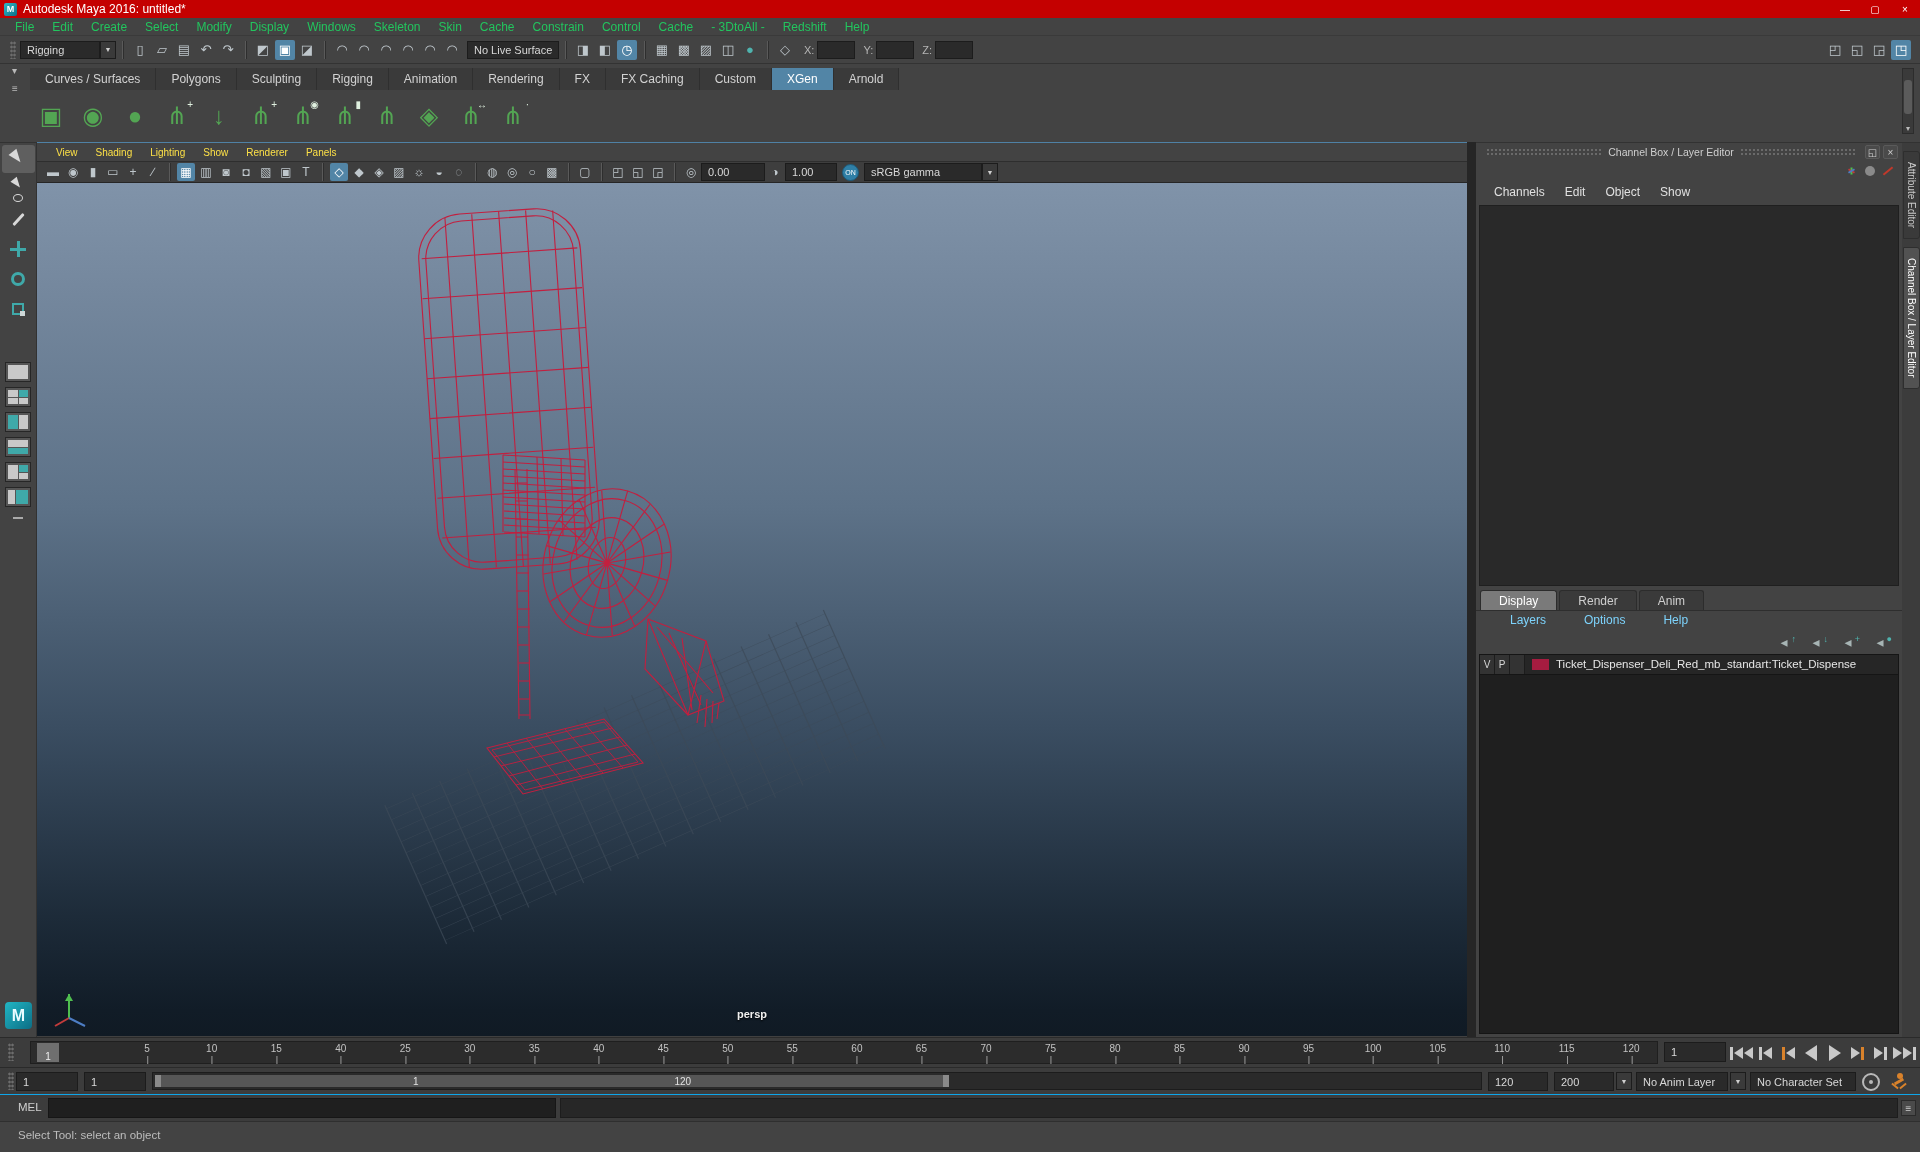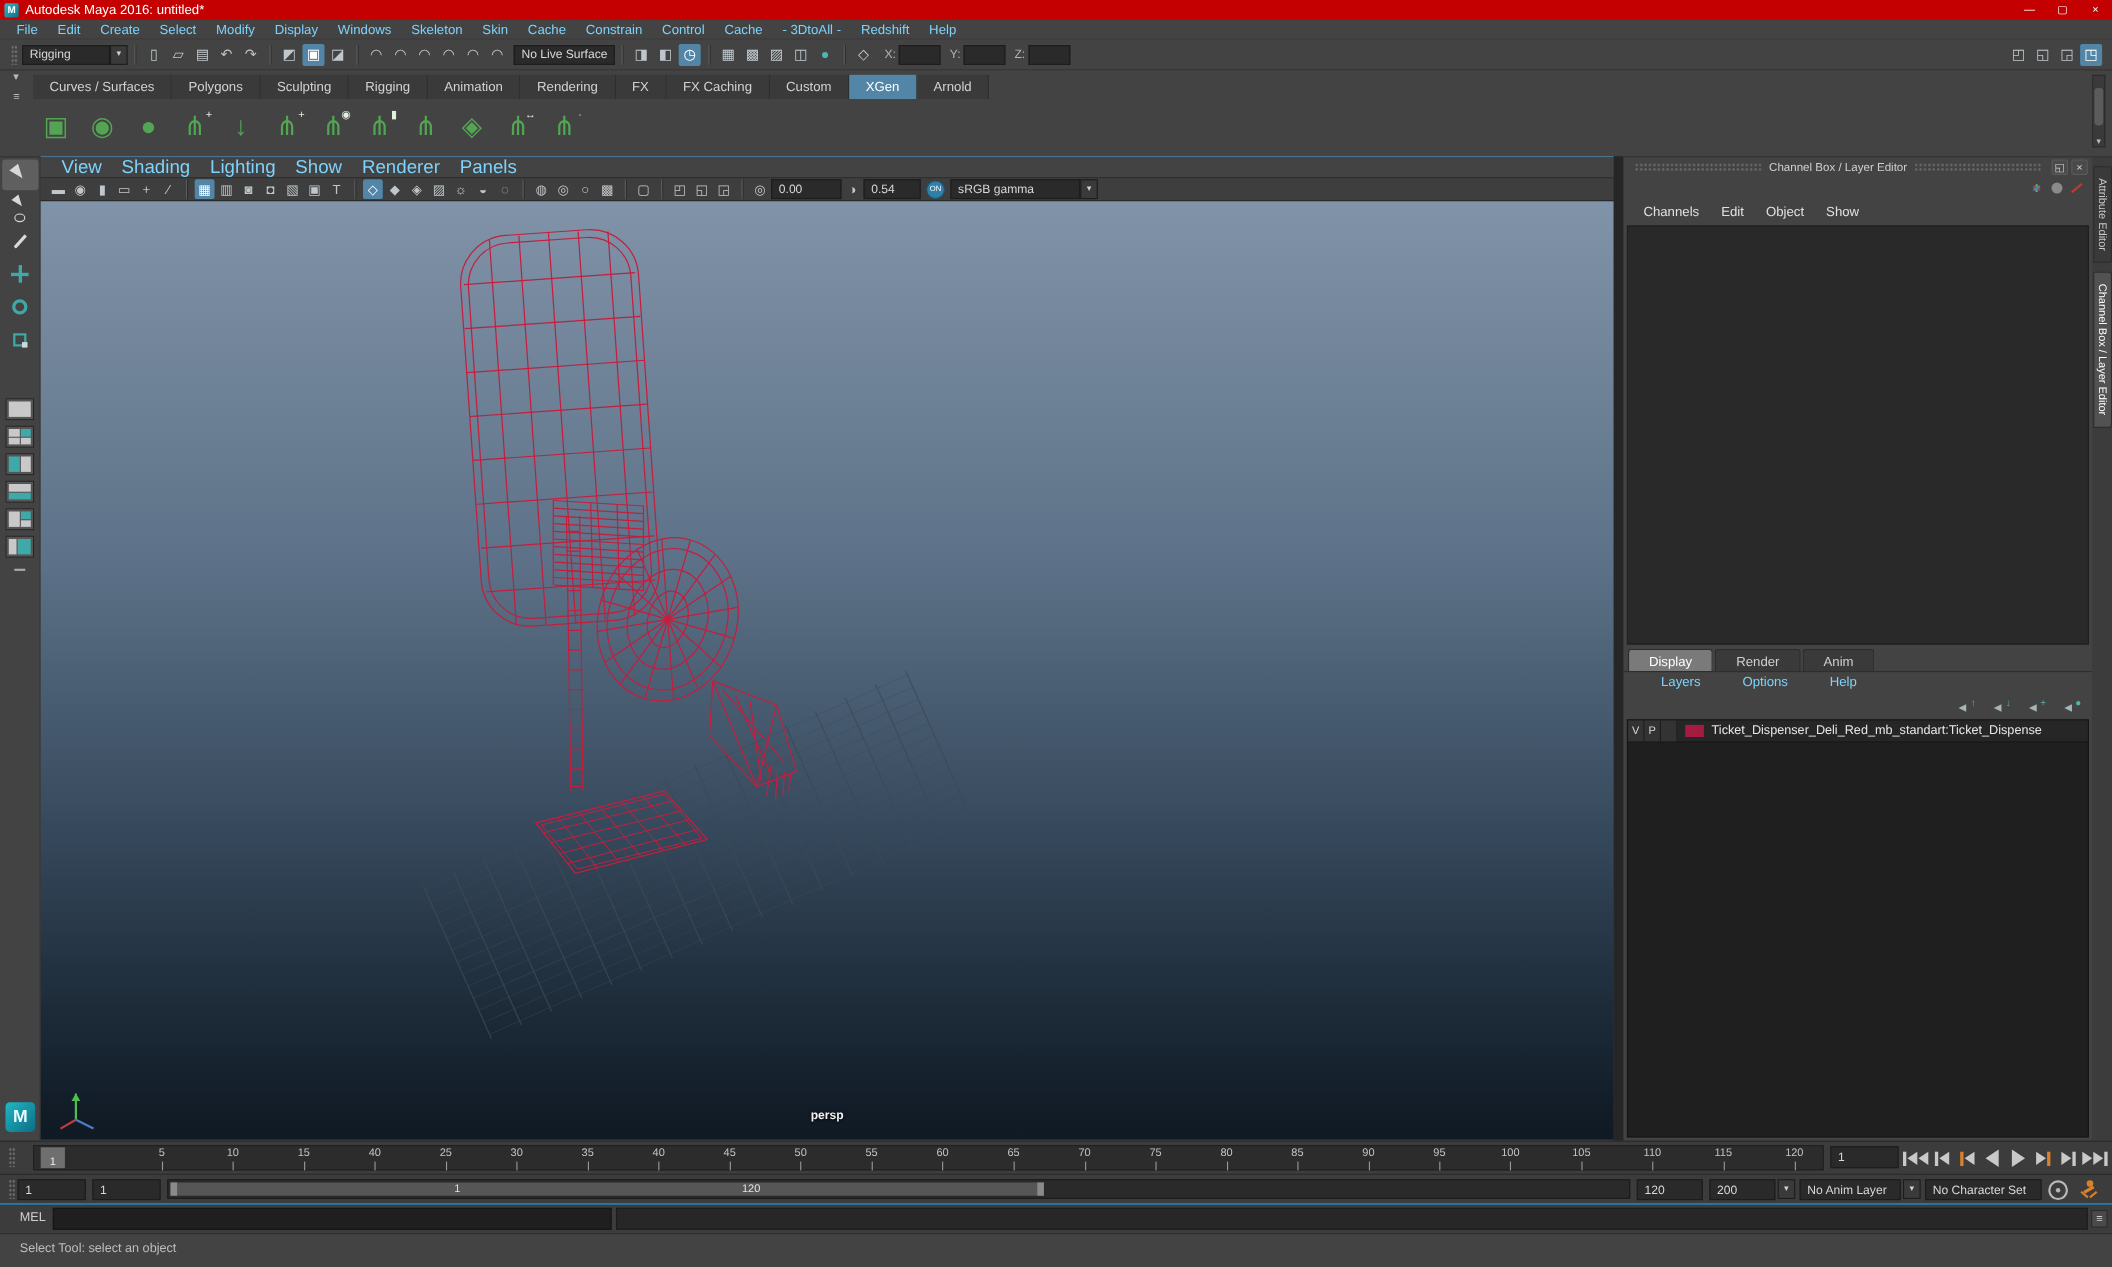--- a/index.html
+++ b/index.html
@@ -13,21 +13,21 @@
   .maya-badge { width:13px; height:13px; border-radius:2px; background:linear-gradient(135deg,#2fb9c7,#0d6f87);
     color:#fff; font-size:9px; font-weight:bold; display:flex; align-items:center; justify-content:center; margin-right:6px; }
   .title-text { color:#ffffff; font-size:12px; }
   .winbtns { margin-left:auto; display:flex; height:100%; }
   .winbtn { width:30px; height:100%; display:flex; align-items:center; justify-content:center;
     color:#fff; font-size:10px; }
 
   
   .menubar { position:absolute; left:0; top:18px; width:100%; height:18px; background:#434343;
     display:flex; align-items:center; padding-left:6px; border-bottom:1px solid #3a3a3a; }
-  .mitem { padding:0 9px; color:#7dd3fc; font-size:12px; line-height:18px; }
+  .mitem { padding:0 9px; color:#22c55e; font-size:12px; line-height:18px; }
 
   
   .statusline { position:absolute; left:0; top:36px; width:100%; height:28px; background:#434343;
     display:flex; align-items:center; padding-left:6px; border-bottom:1px solid #333; }
   .dots { width:6px; height:18px; margin:0 4px;
     background-image:radial-gradient(#6d6d6d 1px, transparent 1.2px); background-size:3px 4px; }
   .fld { background:#2a2a2a; border:1px solid #1c1c1c; color:#d8d8d8; font-size:11px; height:18px;
     display:flex; align-items:center; padding:0 6px; white-space:nowrap; }
   .dd { width:16px; height:18px; background:#3a3a3a; border:1px solid #1c1c1c; display:flex;
     align-items:center; justify-content:center; font-size:7px; color:#cfcfcf; }
@@ -85,21 +85,21 @@
   .lo i.t { background:#3fa9a9; }
   .lo-dash { width:10px; height:2px; background:#aaa; margin:10px auto 0; }
   .maya-logo { position:absolute; left:5px; bottom:8px; width:27px; height:27px; border-radius:4px;
     background:linear-gradient(135deg,#21b6c4,#0c6e86); color:#eafcff; font-weight:bold; font-size:16px;
     display:flex; align-items:center; justify-content:center; }
 
   
   .vp { position:absolute; left:37px; top:0; width:1430px; height:100%;
     border-top:1px solid #4f81a5; background:#404040; }
   .vpmenu { height:18px; display:flex; align-items:center; padding-left:10px; background:#434343; }
-  .vpmenu span { padding:0 9px; font-size:17px; color:#7dd3fc; }
+  .vpmenu span { padding:0 9px; font-size:10px; color:#fde047; }
   .vptools { height:22px; background:#3e3e3e; border-top:1px solid #2e2e2e; border-bottom:1px solid #262626;
     display:flex; align-items:center; padding-left:6px; }
   .vptools .ic { width:18px; height:18px; line-height:18px; font-size:12px; }
   .vptools .ic.active { background:var(--c-accent_blue,#5285a6); color:#fff; }
   .onbadge { width:17px; height:17px; border-radius:50%; background:#2f7fa6; color:#fff; font-size:7px;
     display:flex; align-items:center; justify-content:center; margin:0 5px; border:1px solid #1d5a7a; }
   .canvas { position:relative; width:100%; height:853px;
     background:linear-gradient(180deg,#8093a9 0%,#75889e 12%,#5d7288 38%,#3a4d61 64%,#1d2b39 86%,#111c27 97%,#101a24 100%); }
   .persp-label { position:absolute; left:50%; bottom:16px; transform:translateX(-50%); color:#f0f0f0;
     font-size:11px; font-weight:bold; text-shadow:0 1px 2px #000;margin-top:44px; }
@@ -419,21 +419,21 @@
             <span class="ic">▢</span>
             <div class="vsep"></div>
             <span class="ic">◰</span>
             <span class="ic">◱</span>
             <span class="ic">◲</span>
             <div class="vsep"></div>
           </div>
         <span class="ic">◎</span>
         <div class="fld" style="width:64px">0.00</div>
         <span class="ic">◑</span>
-        <div class="fld" style="width:52px">0.54</div>
+        <div class="fld" style="width:52px">1.00</div>
         <div class="onbadge">ON</div>
         <div class="fld" style="width:118px">sRGB gamma</div>
         <div class="dd">▼</div>
       </div>
 
       <div class="canvas">
         <svg width="1430" height="853" viewBox="0 0 1430 853" style="position:absolute;left:0;top:0">
 
           <g transform="translate(598,594) rotate(-24) scale(1,0.40)" stroke="#3d4a58" stroke-width="1.2" opacity="0.75">
             <path d="M-240 -190 V190 M-210 -190 V190 M-180 -190 V190 M-150 -190 V190 M-120 -190 V190 M-90 -190 V190 M-60 -190 V190 M-30 -190 V190 M0 -190 V190 M30 -190 V190 M60 -190 V190 M90 -190 V190 M120 -190 V190 M150 -190 V190 M180 -190 V190 M210 -190 V190 M240 -190 V190" fill="none"></path>

